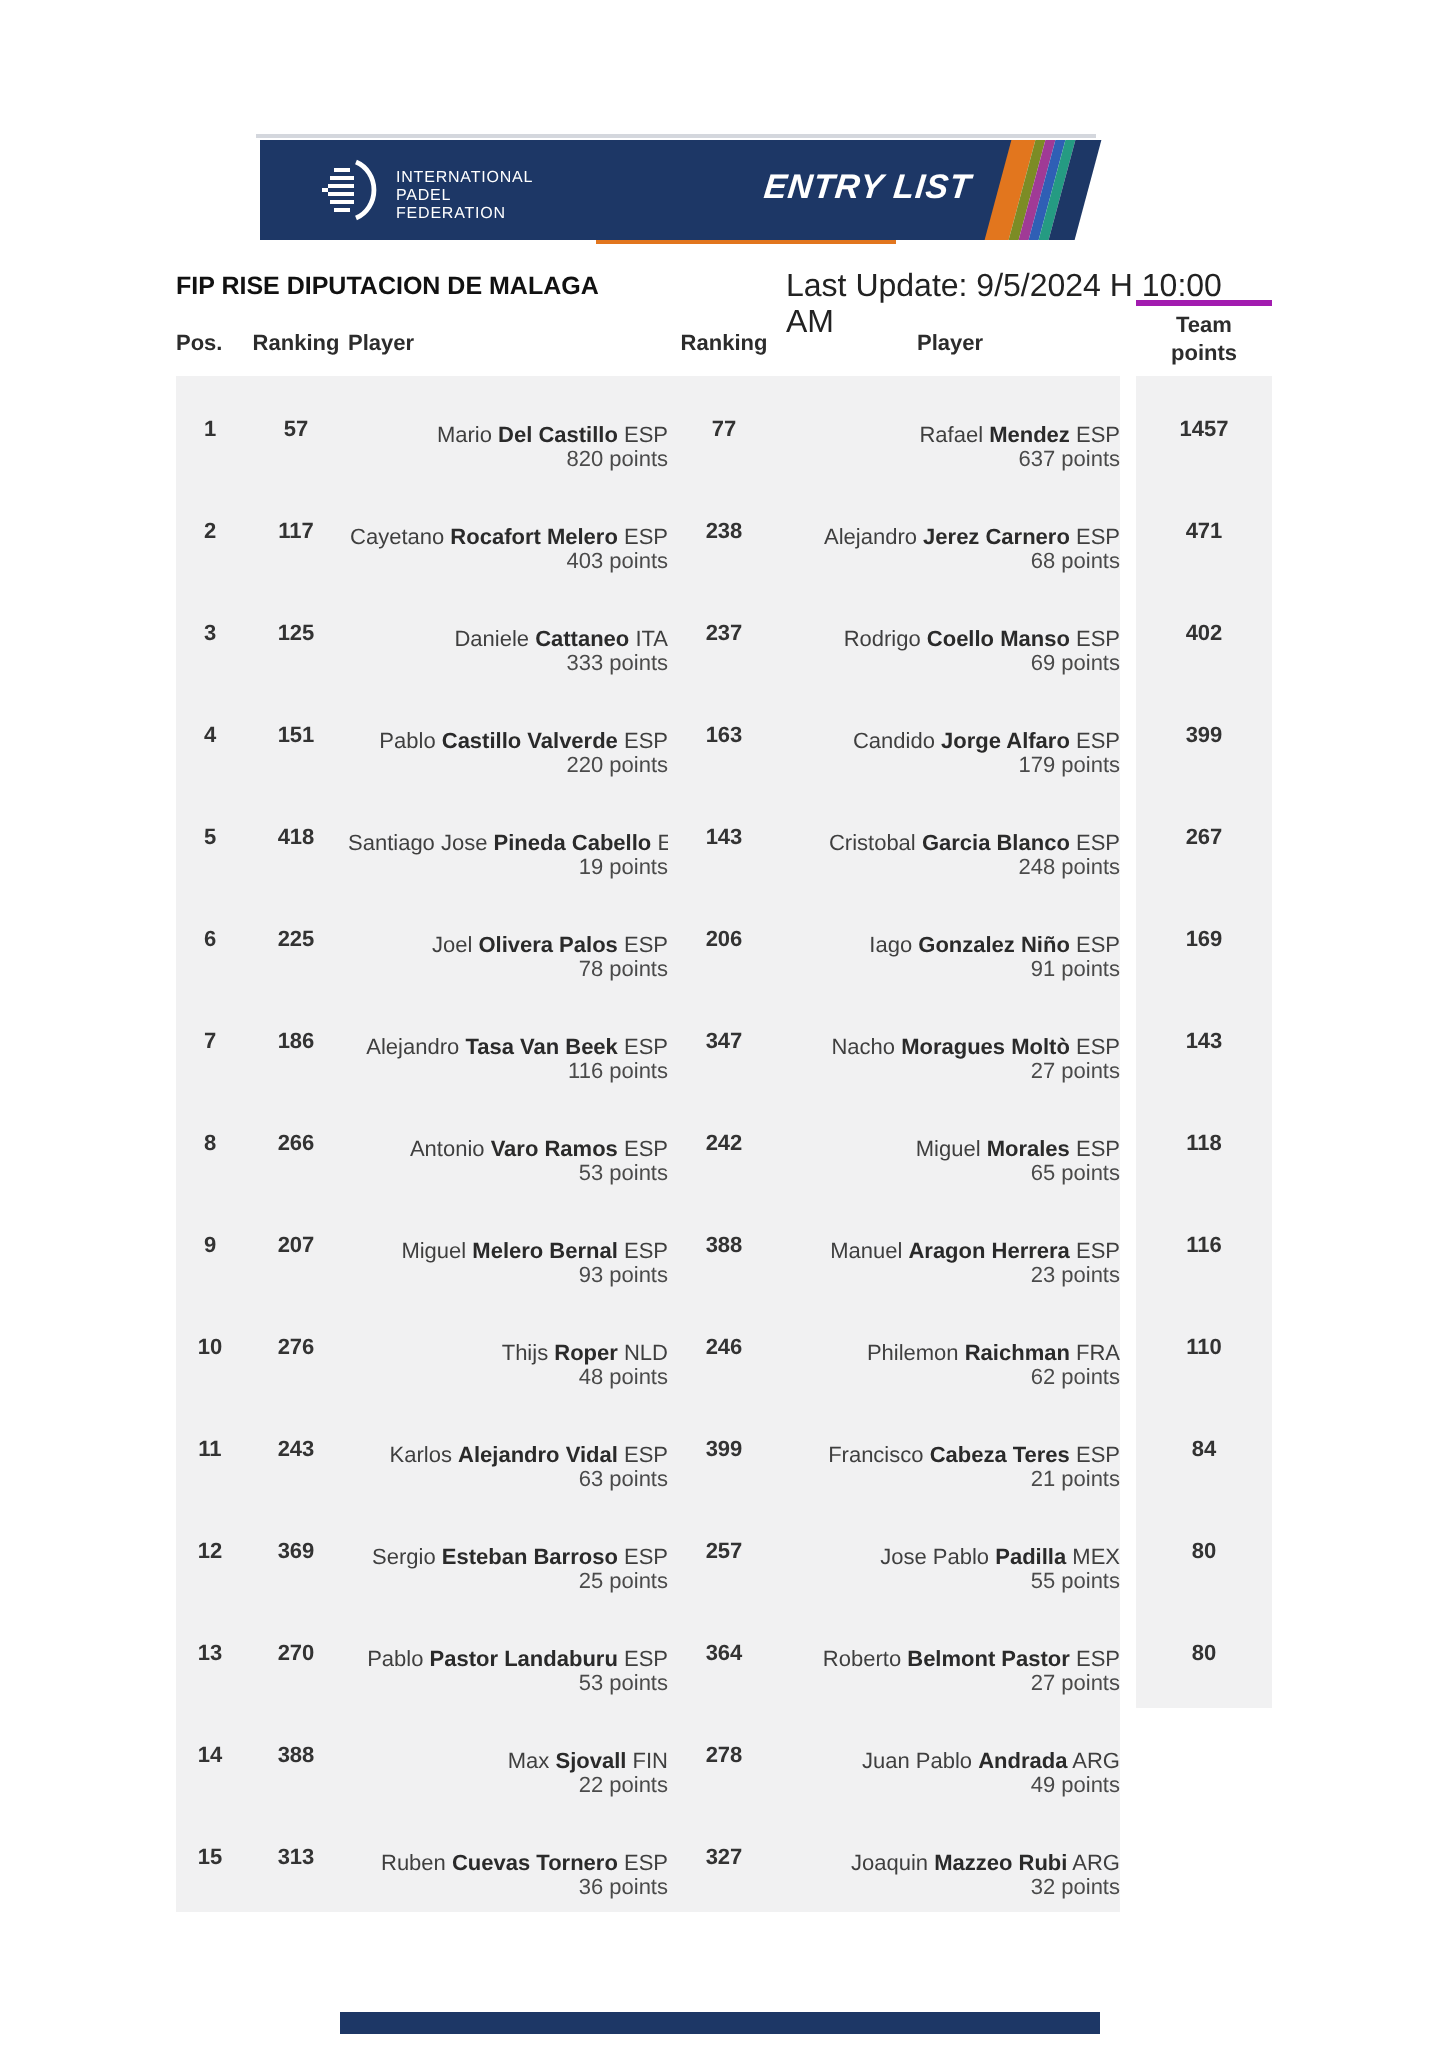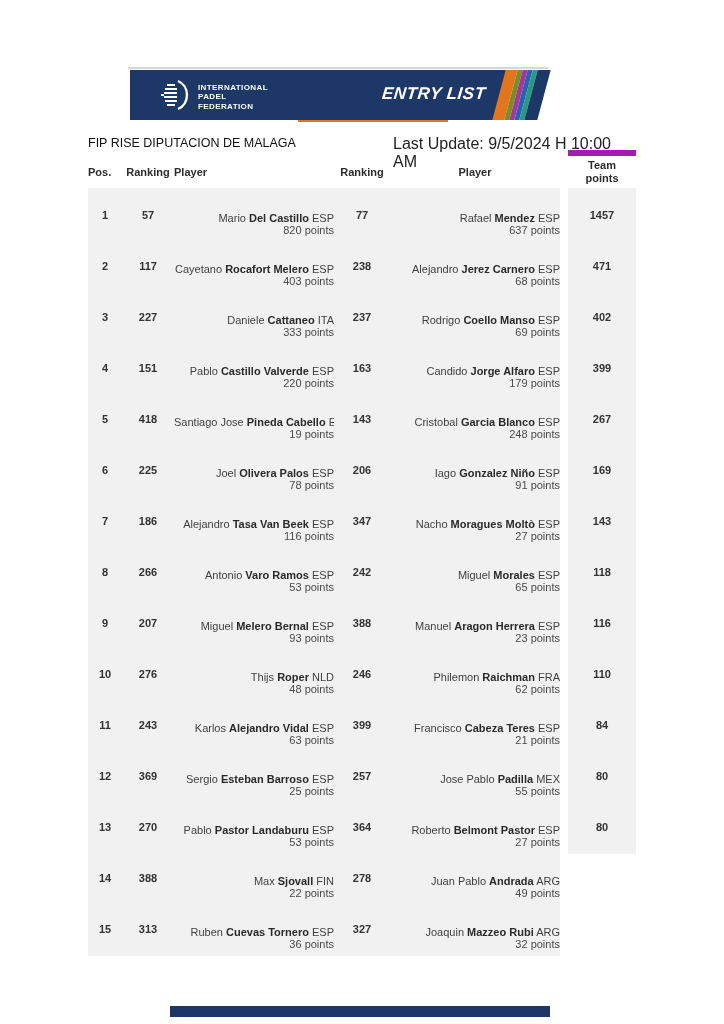--- a/index.html
+++ b/index.html
@@ -16,37 +16,37 @@
   .stripe { height:50px; }
   .stripe.s-orange { width:12px; background:#e2761e; }
   .stripe.s-olive  { width:5px;  background:#7c8c25; }
   .stripe.s-magenta{ width:5px;  background:#a03a96; }
   .stripe.s-blue   { width:5px;  background:#2f5fb5; }
   .stripe.s-teal   { width:5px;  background:#259b82; }
   .stripe.s-navy   { width:13px; background:#1d3766; }
   .banner-underline { position:absolute; left:168px; bottom:-2px; width:150px; height:2px; background:#e2761e; }
 
   .org { position:absolute; left:28px; top:8px; display:flex; align-items:center; }
-  .org-text { margin-left:6px; color:#fff; font-weight:bold; font-size:8px; line-height:1.15; letter-spacing:.4px; }
+  .org-text { margin-left:6px; color:#fff; font-weight:normal; font-size:8px; line-height:1.15; letter-spacing:.4px; }
   .entry-title { position:absolute; right:62px; top:14px; color:#fff; font-weight:bold; font-style:italic;
                  font-size:17px; letter-spacing:.5px; transform:skewX(-6deg); }
 
   
   .title-row { position:absolute; left:88px; top:135px; width:548px; height:18px; }
-  .doc-title { position:absolute; left:0; top:1px; font-weight:normal; font-size:12.5px; color:#111; }
+  .doc-title { position:absolute; left:0; top:1px; font-weight:bold; font-size:12.5px; color:#111; }
   .last-update { position:absolute; left:305px; top:0; font-size:16px; color:#222; }
 
   
   .grid { display:grid; grid-template-columns:34px 52px 160px 56px 170px 8px 68px; }
   .thead { position:absolute; left:88px; top:150px; width:548px; height:38px; font-size:11px; font-weight:bold; color:#2c2c2c; }
   .thead > div { display:flex; align-items:flex-end; padding-bottom:10px; }
   .h-pos { justify-content:flex-start; }
   .h-center { justify-content:center;text-align:right; }
   .h-left { justify-content:flex-start; }
-  .h-team { border-top:6px solid #a21caf; align-items:center !important; justify-content:center;
+  .h-team { border-top:3px solid #a21caf; align-items:center !important; justify-content:center;
             text-align:center; line-height:1.2; padding-bottom:0 !important; }
 
   .tbody { position:absolute; left:88px; top:188px; width:548px; }
   .row { height:49px; margin-bottom:2px; }
   .row > div { background:#f1f1f2; }
   .row > .gap { background:#ffffff; }
   .cell-num { display:flex; align-items:center; justify-content:center; font-size:11px; font-weight:bold; color:#333; }
   .cell-player { display:flex; flex-direction:column; justify-content:space-between; padding:24px 0 6px 0; font-size:11px;text-align:right; }
   .cell-player.second { padding-left:14px; }
   .pname { white-space:nowrap; color:#3f3f3f; }
@@ -145,21 +145,21 @@
     <div class="cell-player second">
       <div class="pname"><span>Alejandro</span> <span class="bold">Jerez Carnero</span> <span>ESP</span></div>
       <div class="ppoints">68 points</div>
     </div>
     <div class="gap"></div>
     <div class="cell-num">471</div>
   </div>
 
   <div class="row grid">
     <div class="cell-num">3</div>
-    <div class="cell-num">227</div>
+    <div class="cell-num">125</div>
     <div class="cell-player">
       <div class="pname"><span>Daniele</span> <span class="bold">Cattaneo</span> <span>ITA</span></div>
       <div class="ppoints">333 points</div>
     </div>
     <div class="cell-num">237</div>
     <div class="cell-player second">
       <div class="pname"><span>Rodrigo</span> <span class="bold">Coello Manso</span> <span>ESP</span></div>
       <div class="ppoints">69 points</div>
     </div>
     <div class="gap"></div>

